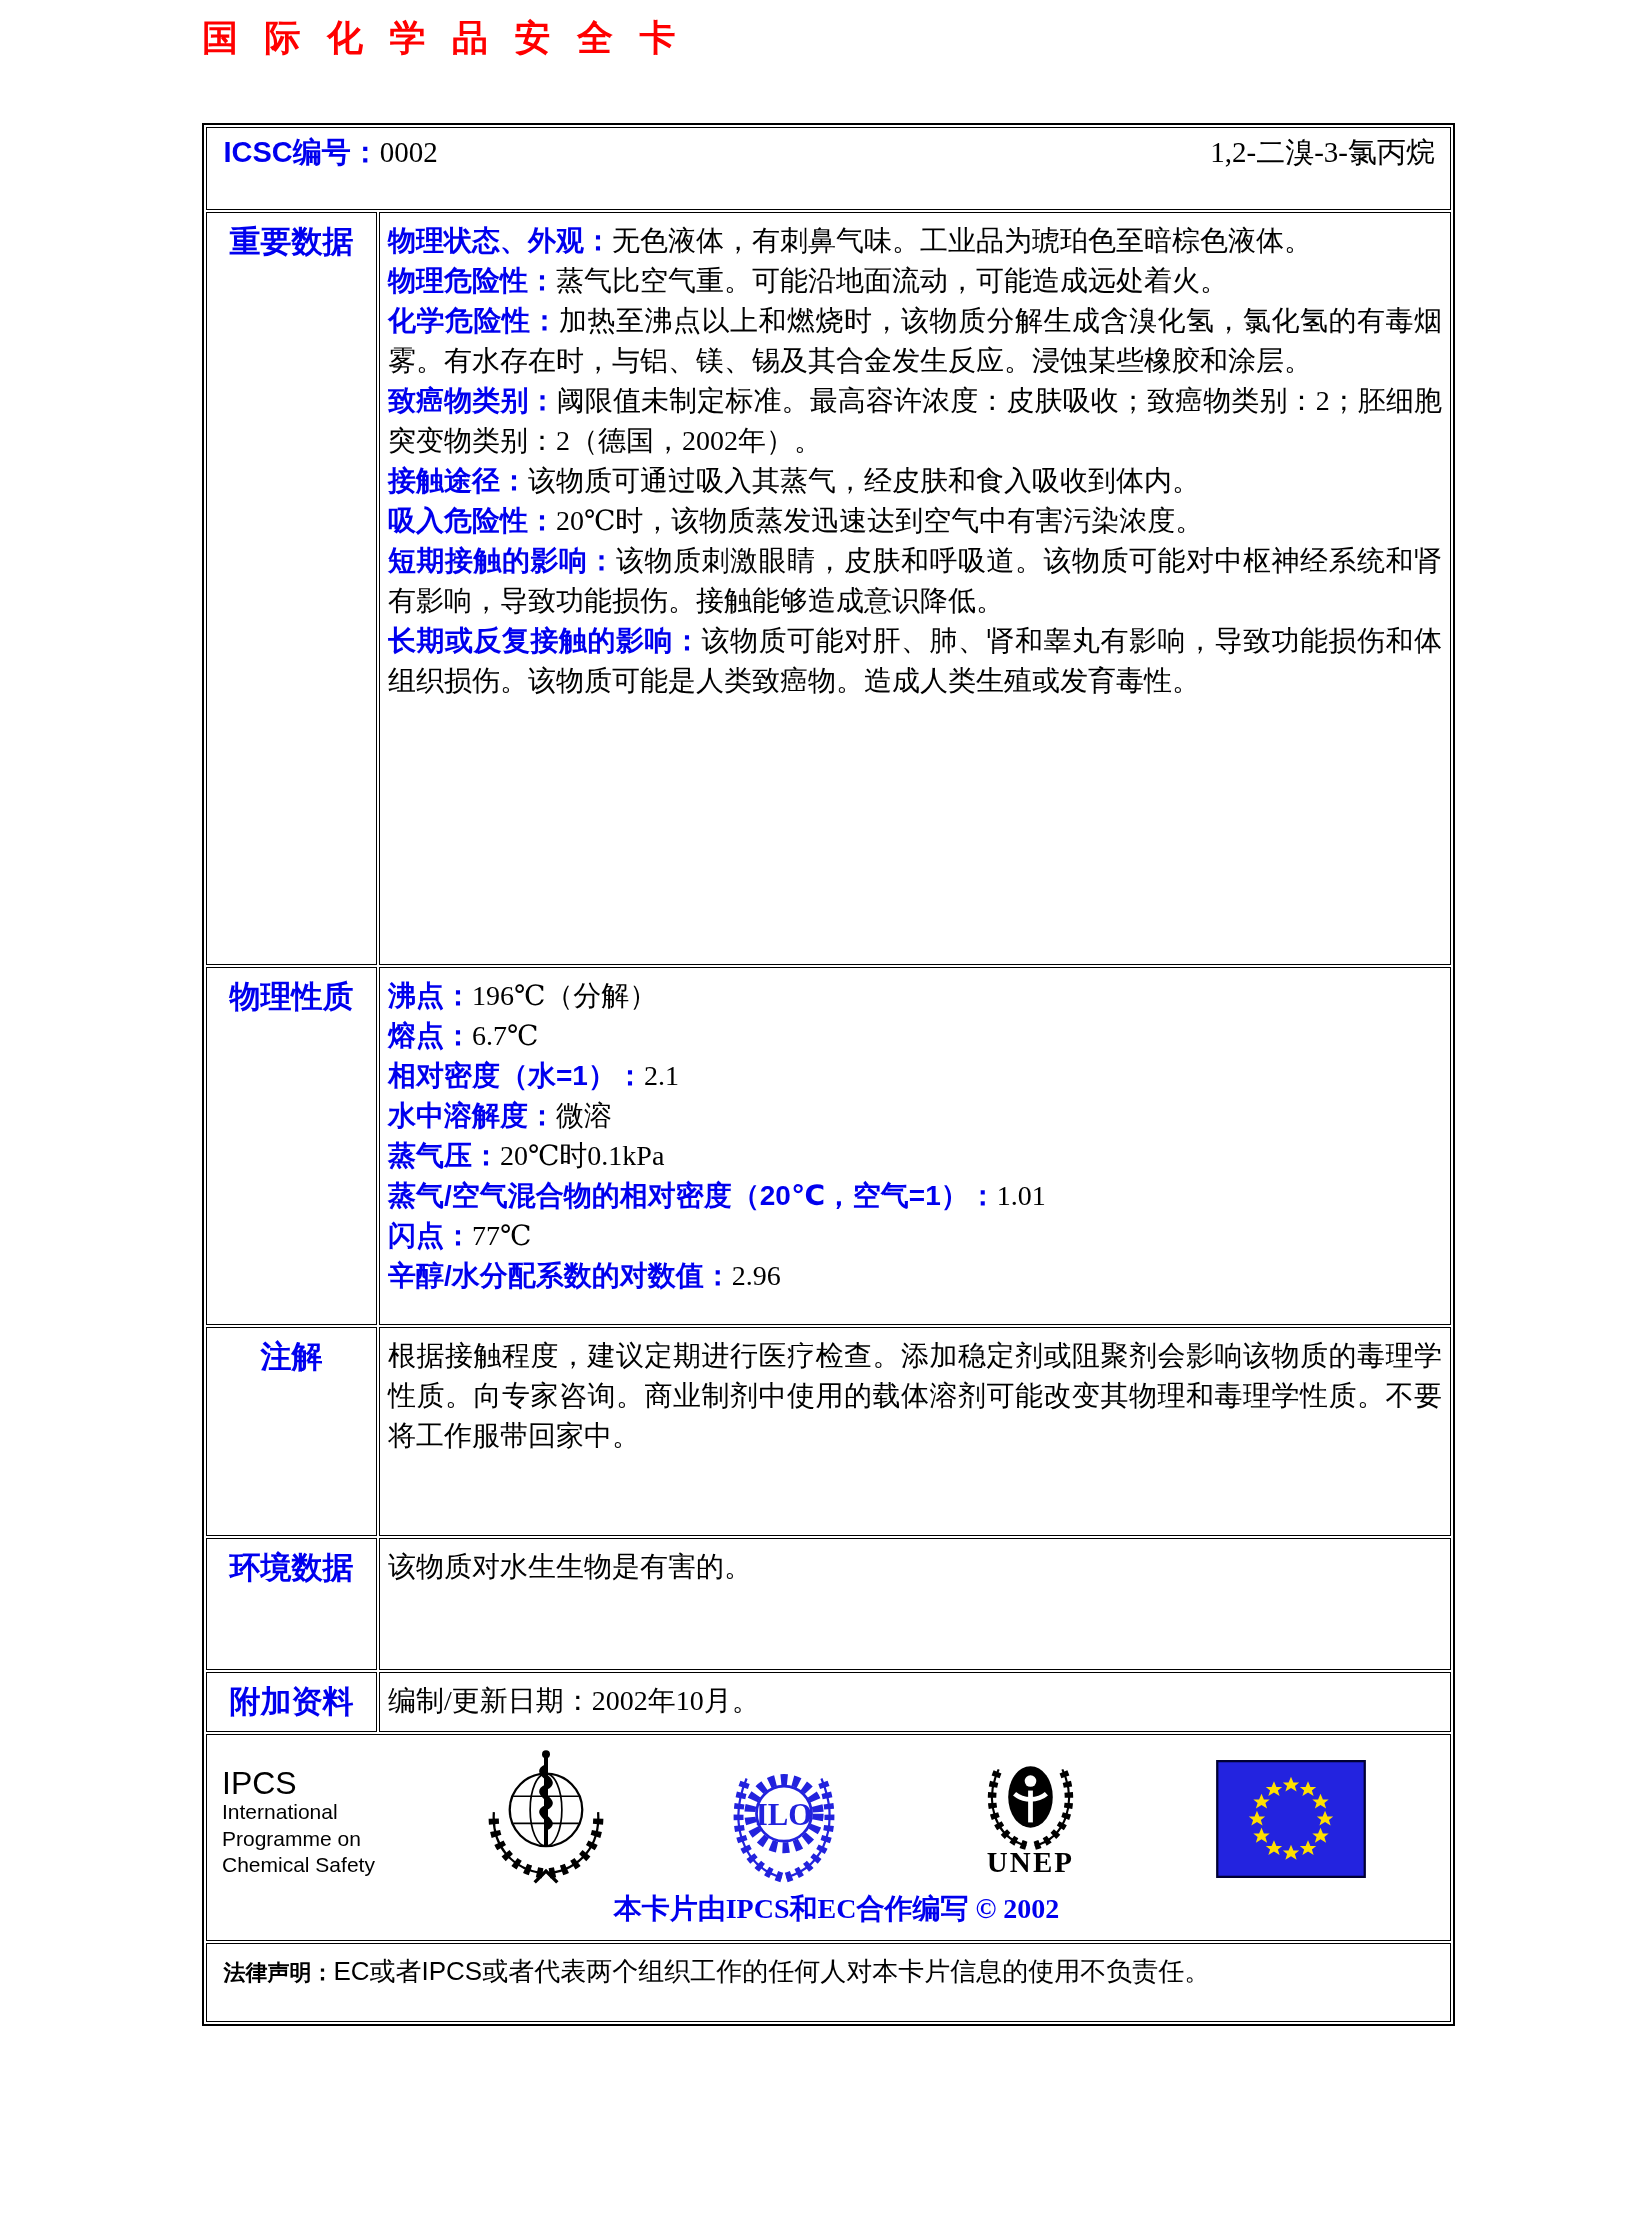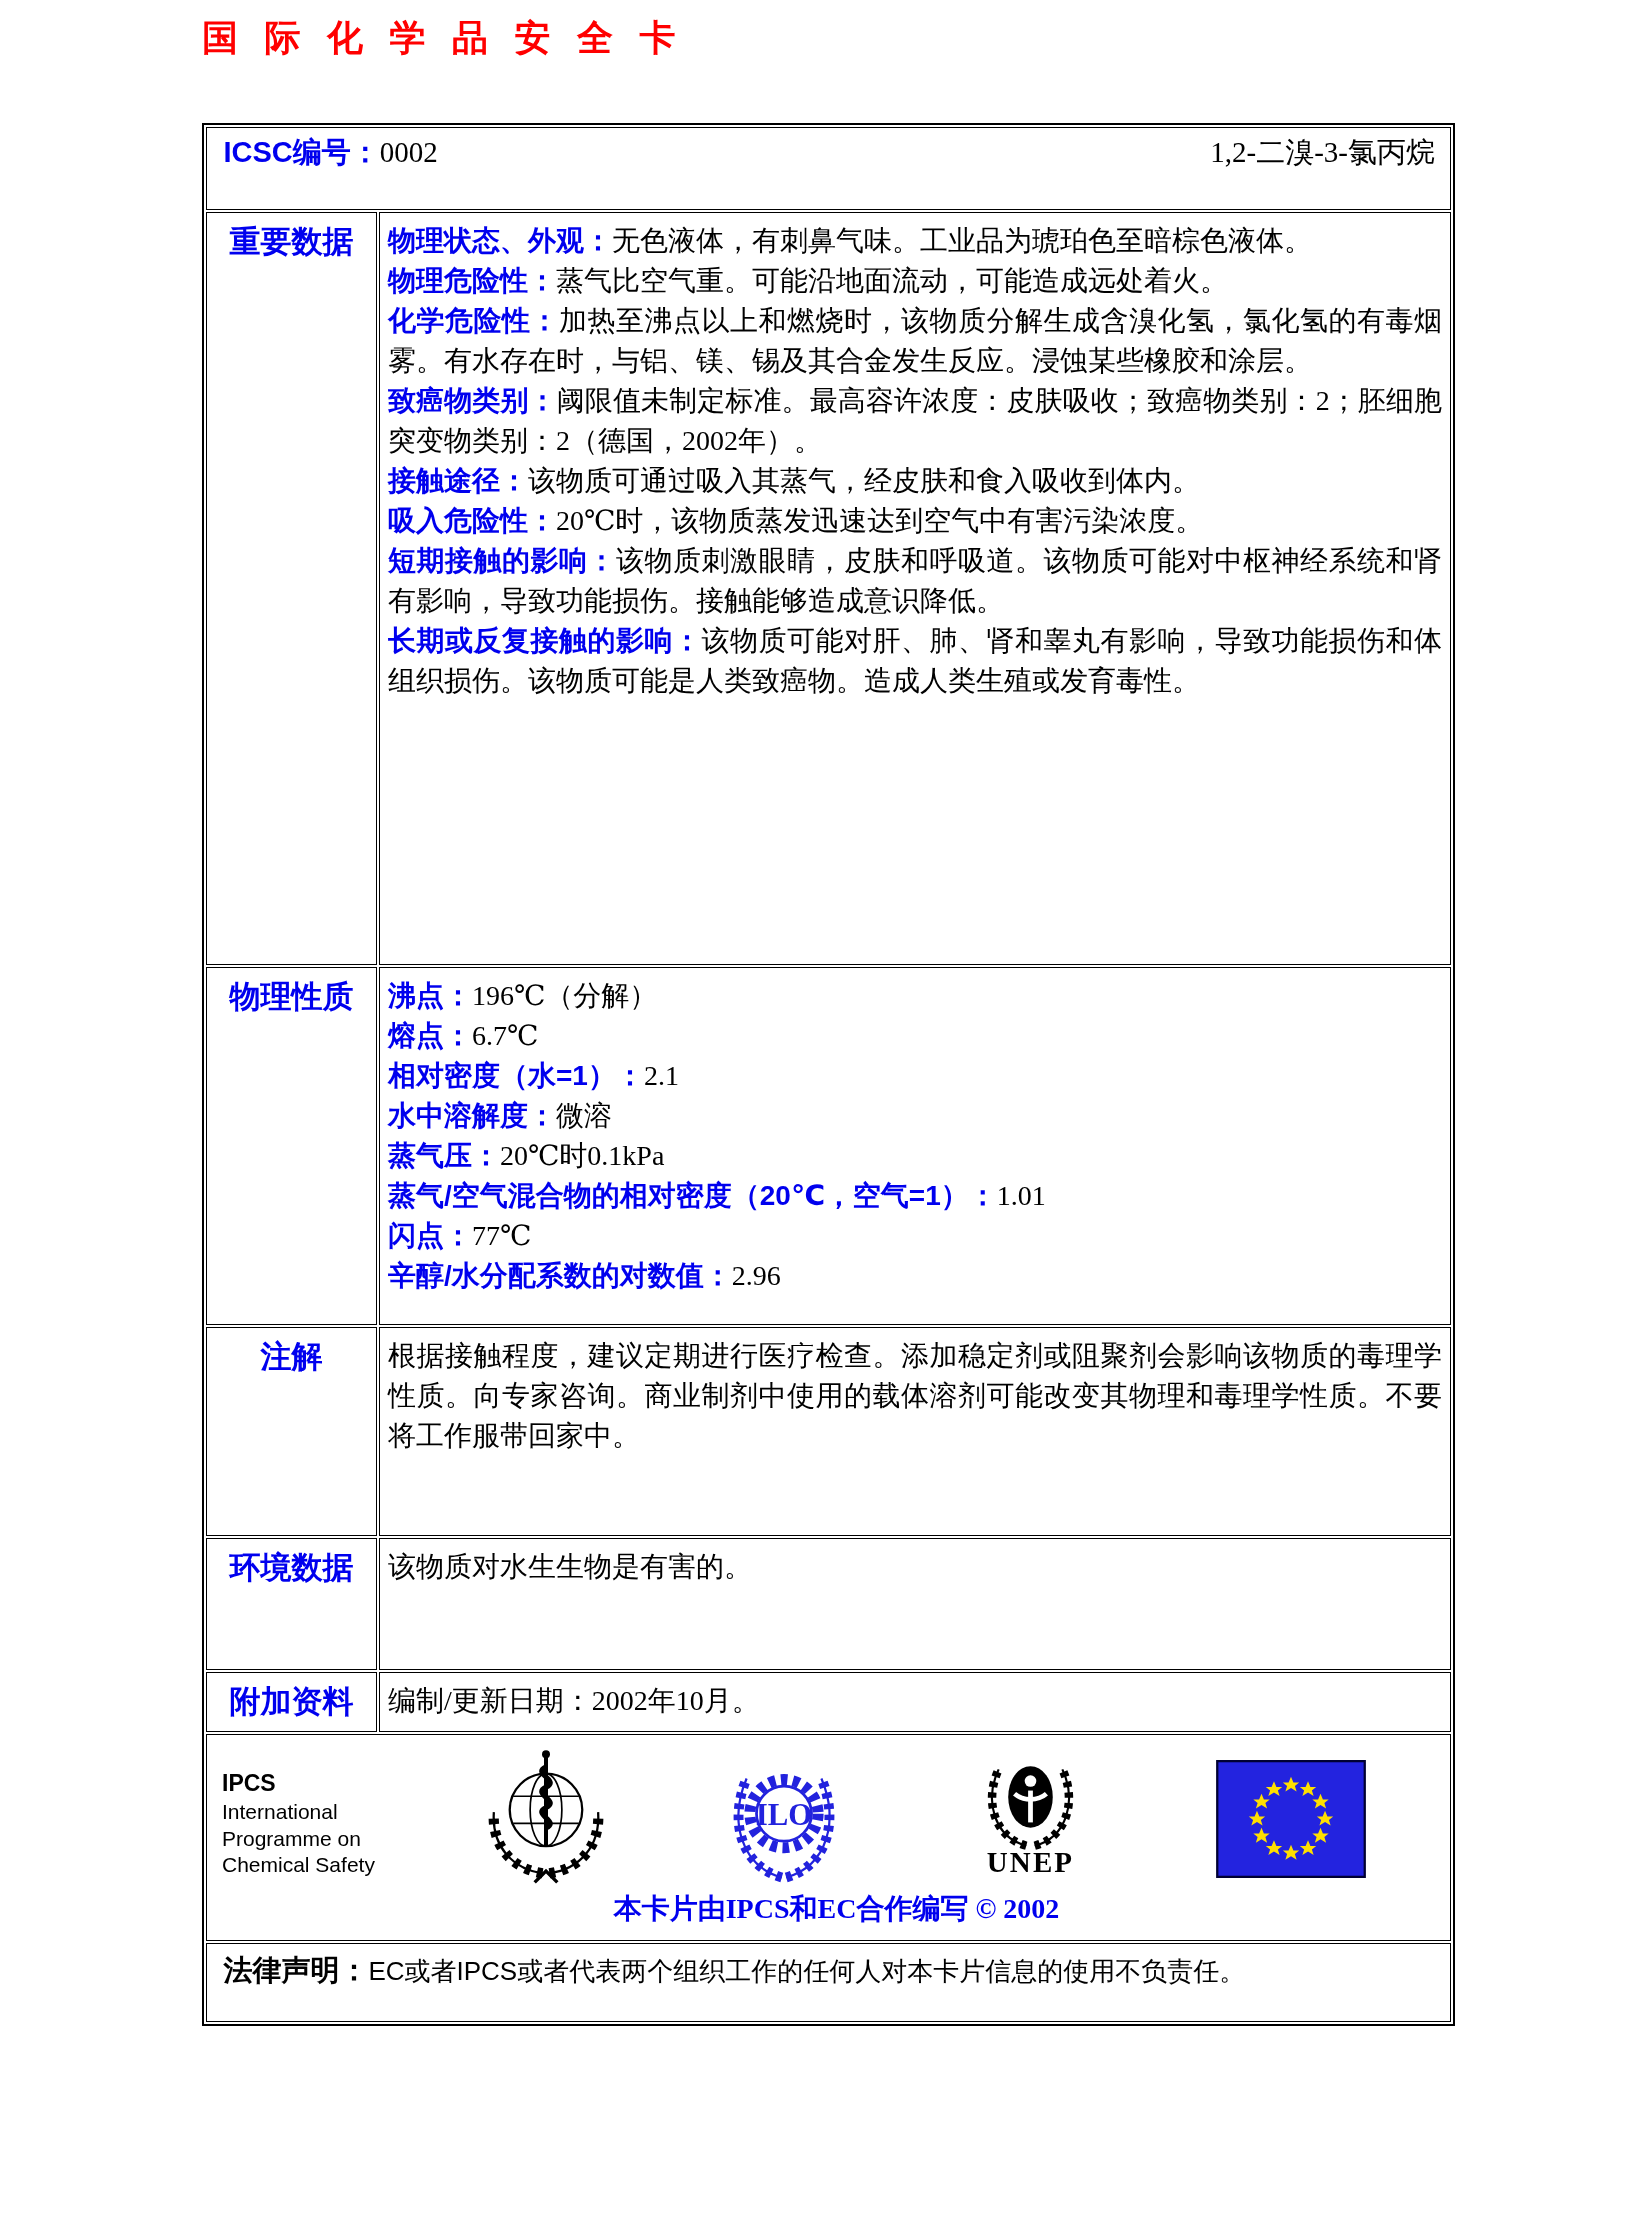--- a/index.html
+++ b/index.html
@@ -43,35 +43,35 @@
              font-family:"Liberation Sans","DejaVu Sans",sans-serif;}
 
   td.content-cell{padding:2.8px 7px 0 8.4px;font-size:28px;line-height:40px;}
   .item{text-align:justify;}
   .k{color:var(--label-blue);font-family:"Liberation Sans","DejaVu Sans",sans-serif;font-weight:700;}
   .v{font-family:"Liberation Serif","DejaVu Serif",serif;color:#000;}
 
   .logos-row{position:relative;width:100%;height:189px;}
   .ipcs-block{position:absolute;left:7px;top:25px;
               font-family:"Liberation Sans","DejaVu Sans",sans-serif;color:#000;}
-  .ipcs-name{font-size:23px;font-weight:bold;line-height:31px;}
+  .ipcs-name{font-size:32px;font-weight:normal;line-height:31px;}
   .ipcs-line{font-size:21px;line-height:26.5px;}
   .logo{position:absolute;}
   .logo-who{left:263px;top:2.8px;}
   .logo-ilo{left:503px;top:5.6px;}
   .logo-unep{left:746px;top:2.8px;width:139px;text-align:center;}
   .unep-caption{font-size:29px;font-weight:bold;letter-spacing:2.1px;margin-top:-5.6px;
                 font-family:"Liberation Serif","DejaVu Serif",serif;}
   .logo-eu{left:1001px;top:16.7px;}
   .credit{position:absolute;left:16px;right:0;bottom:4.2px;text-align:center;
           color:var(--label-blue);font-size:28px;font-weight:bold;
           font-family:"Liberation Serif","DejaVu Serif",serif;}
 
   .legal{padding:2.8px 7px 0 8.4px;font-size:26px;line-height:33px;}
-  .legal-k{color:#000;font-family:Liberation Mono, monospace;font-weight:700;font-size:29px;}
+  .legal-k{color:#000;font-family:Liberation Mono, monospace;font-weight:700;font-size:22px;}
   .legal-v{font-family:Liberation Sans, sans-serif;}
 </style>
 </head>
 <body>
 
 <div class="page">
 
   <div class="title">国际化学品安全卡</div>
 
   <table class="card">

